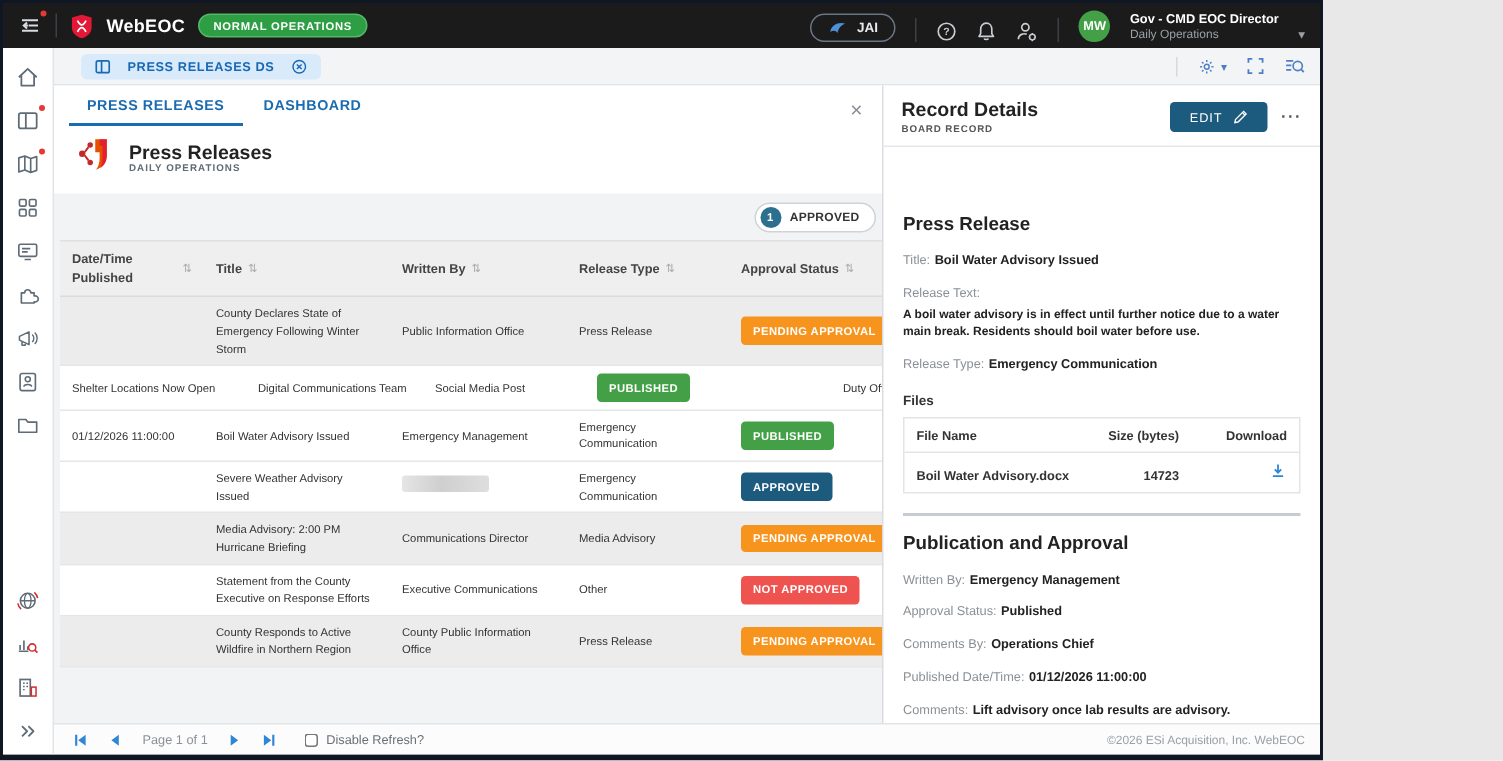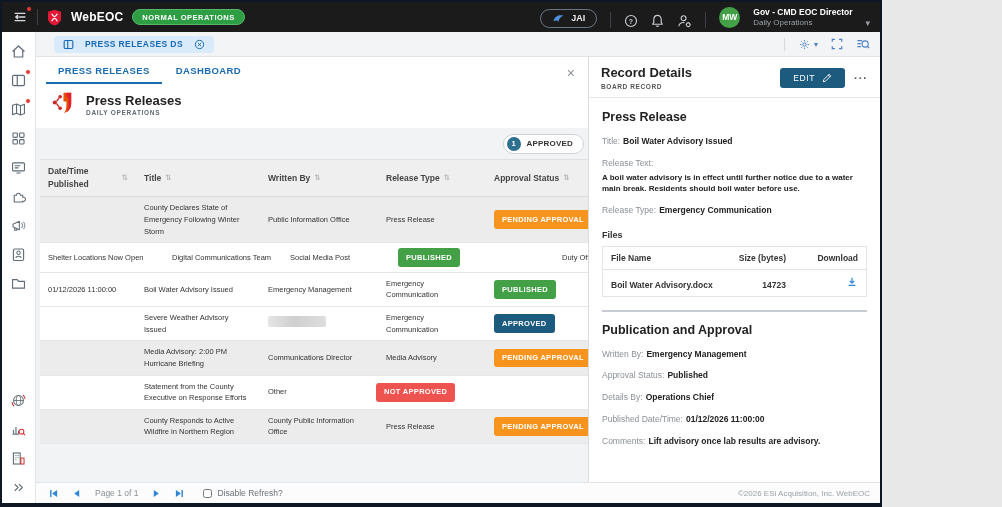--- a/index.html
+++ b/index.html
@@ -74,21 +74,21 @@
   .c-release { width:108px; } .c-status { width:164px; } .c-approved { width:130px; }
   .trow { display:flex; background:#fff; border-bottom:1px solid #E6E6E6; font-size:7.5px; color:#333; align-items:center; }
   .trow.shaded { background:#ECECEC; }
   .status-badge { display:inline-block; padding:3.5px 8px; border-radius:3px; color:#fff; font-size:7.5px;
                   font-weight:bold; letter-spacing:.3px; white-space:nowrap; }
   .redacted { display:inline-block; width:58px; height:11px; border-radius:2px;
               background:linear-gradient(90deg,#E5E5E5,#CFCFCF 45%,#DEDEDE); }
 
   
   .details { width:292px; flex:none; background:#fff; border-left:1px solid #D9DDE0; display:flex;
-             flex-direction:column; min-height:0; }
+             flex-direction:column; min-height:0;gap:32px; }
   .d-header { display:flex; align-items:center; padding:8px 12px 7px; border-bottom:1px solid #E4E7EA; flex:none; }
   .d-titles { line-height:1.2; }
   .d-title { font-size:13px; font-weight:bold; color:#222; }
   .d-sub { font-size:6.5px; font-weight:bold; color:#555; letter-spacing:.6px; margin-top:2px; }
   .edit-btn { margin-left:auto; background:#1D5B7E; color:#fff; font-size:8.5px; font-weight:normal; letter-spacing:.6px;
               border:none; border-radius:3px; padding:5px 13px; display:flex; align-items:center; gap:7px; cursor:pointer; }
   .more-dots { color:#555; font-size:11px; font-weight:bold; letter-spacing:1px; margin-left:9px; cursor:pointer; }
   .d-body { padding:11px 13px 6px; flex:1; overflow:hidden; }
   .d-section-title { font-size:12.5px; font-weight:bold; color:#222; margin:1px 0 11px; }
   .field { font-size:8.5px; margin-bottom:9.5px; line-height:1.45; }
@@ -398,20 +398,21 @@
                     <div class="tcell c-date"></div>
                     <div class="tcell c-title">Media Advisory: 2:00 PM Hurricane Briefing</div>
                     <div class="tcell c-written">Communications Director</div>
                     <div class="tcell c-release">Media Advisory</div>
                     <div class="tcell c-status"><div class="status-badge" style="background: rgb(247, 148, 30);">PENDING APPROVAL</div></div>
                     <div class="tcell c-approved">PIO Manager</div>
                   </div>
                   <div class="trow">
                     <div class="tcell c-date"></div>
                     <div class="tcell c-title">Statement from the County Executive on Response Efforts</div>
+                    <div class="tcell c-written">Executive Communications</div>
                     <div class="tcell c-release">Other</div>
                     <div class="tcell c-status"><div class="status-badge" style="background: rgb(239, 83, 80);">NOT APPROVED</div></div>
                     <div class="tcell c-approved"></div>
                   </div>
                   <div class="trow shaded">
                     <div class="tcell c-date"></div>
                     <div class="tcell c-title">County Responds to Active Wildfire in Northern Region</div>
                     <div class="tcell c-written">County Public Information Office</div>
                     <div class="tcell c-release">Press Release</div>
                     <div class="tcell c-status"><div class="status-badge" style="background: rgb(247, 148, 30);">PENDING APPROVAL</div></div>
@@ -461,21 +462,21 @@
                         </svg></span></div>
                   </div>
                 </div>
             </div>
 
             <div class="d-divider"></div>
             <div class="d-section-title">Publication and Approval</div>
             <div>
                 <div class="field"><span class="flabel">Written By:</span><span class="fvalue">Emergency Management</span></div>
                 <div class="field"><span class="flabel">Approval Status:</span><span class="fvalue">Published</span></div>
-                <div class="field"><span class="flabel">Details By:</span><span class="fvalue">Operations Chief</span></div>
+                <div class="field"><span class="flabel">Comments By:</span><span class="fvalue">Operations Chief</span></div>
                 <div class="field"><span class="flabel">Published Date/Time:</span><span class="fvalue">01/12/2026 11:00:00</span></div>
                 <div class="field"><span class="flabel">Comments:</span><span class="fvalue">Lift advisory once lab results are advisory.</span></div>
               </div>
           </div>
         </div>
       </div>
 
       <div class="footer">
         <span class="pag">
           <span class="pbtn">

